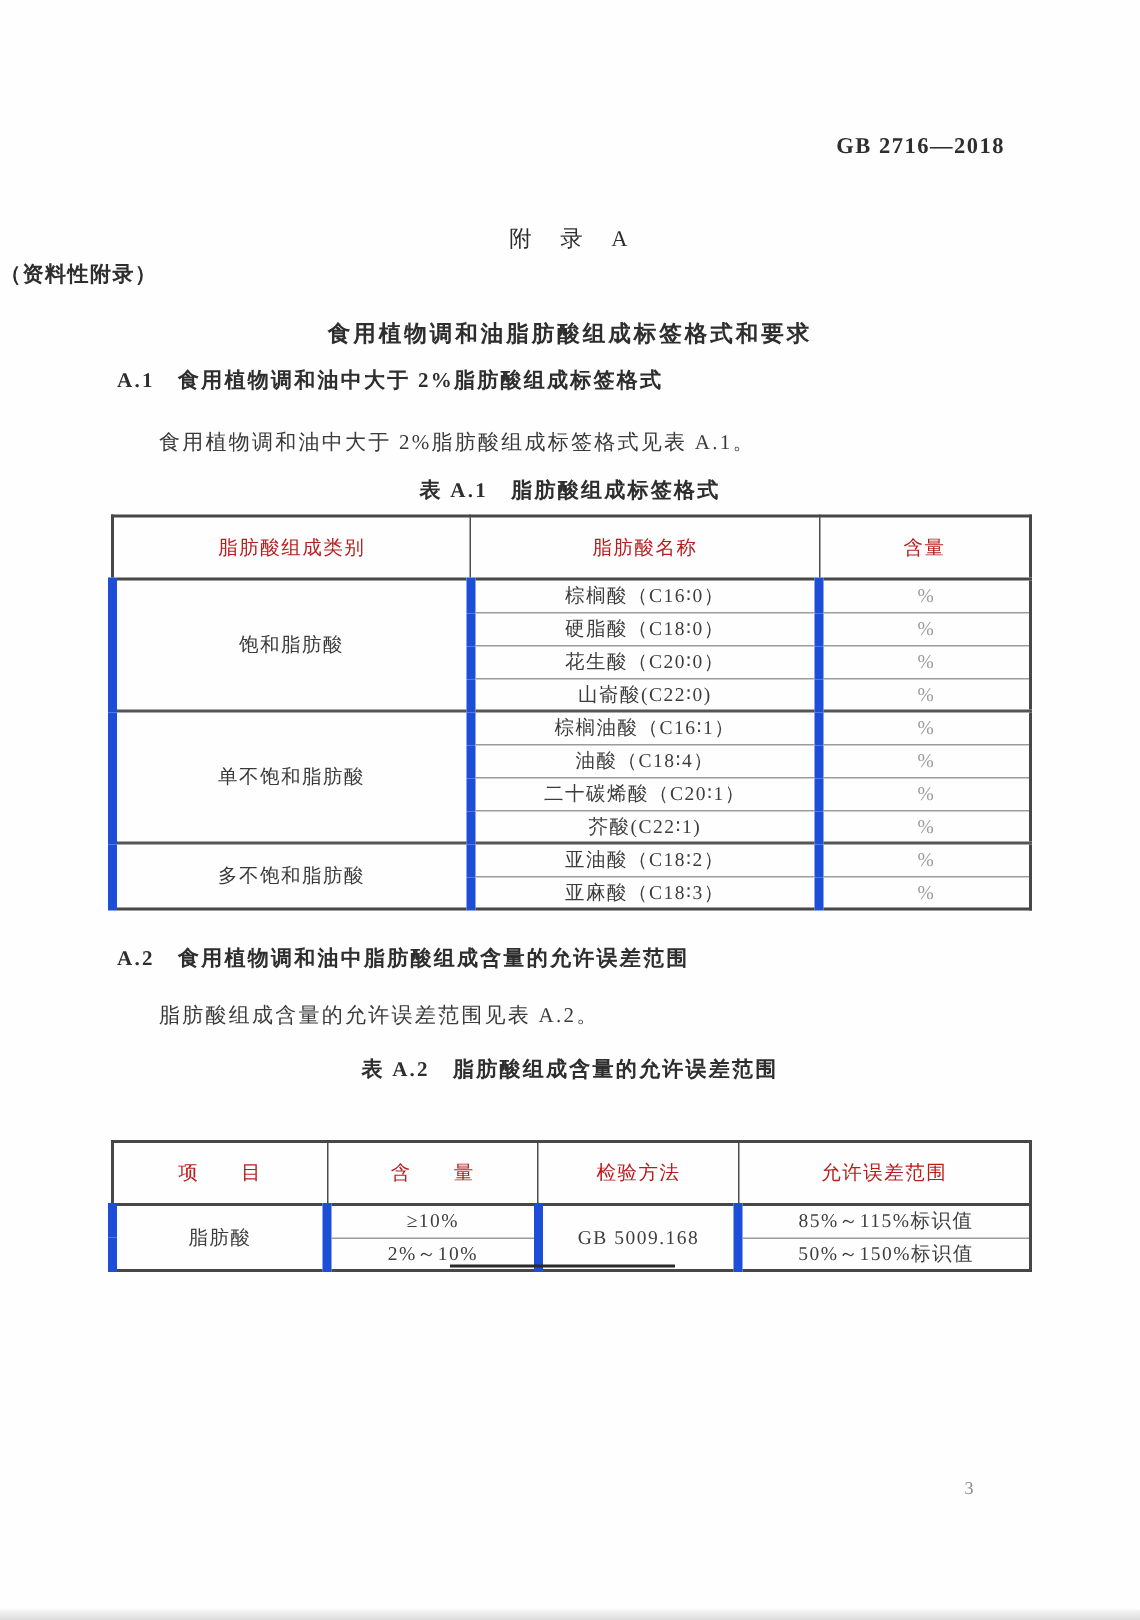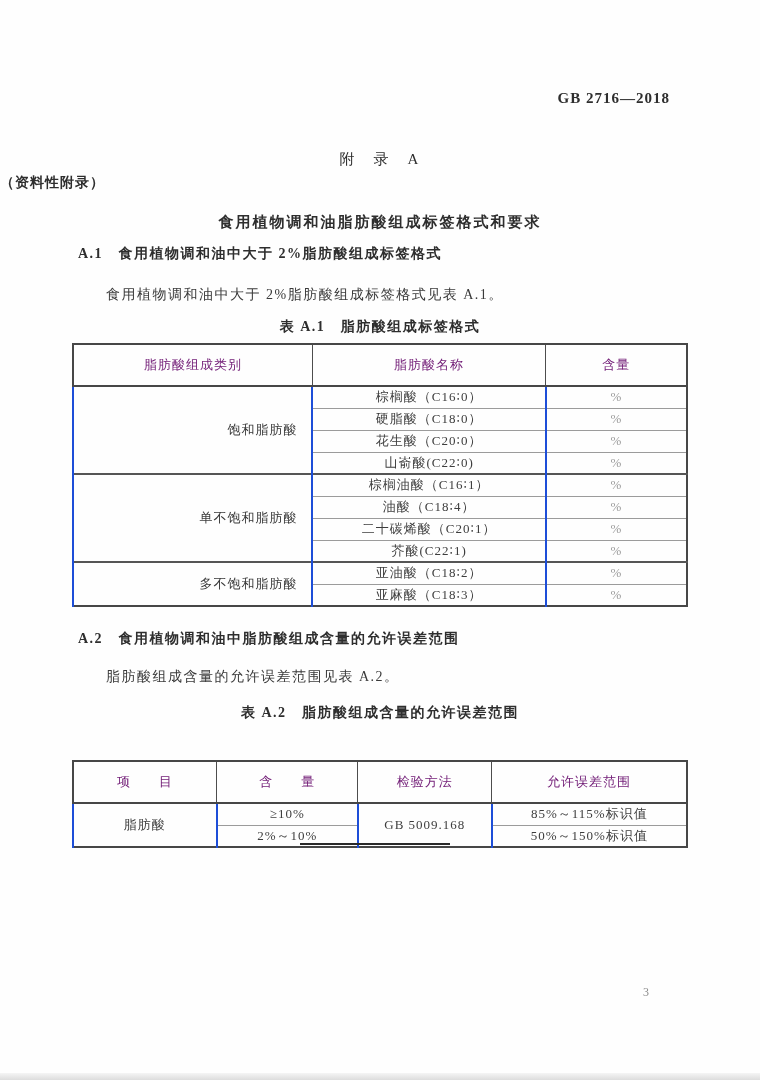--- a/index.html
+++ b/index.html
@@ -59,32 +59,32 @@
   .table-a2-wrap { top: 760px; border-radius: 21px; }
 
   table.doc-table {
     width: 100%; table-layout: fixed;
     border-collapse: collapse;
     border: 2px solid #474747;
     font-size: 13px; color: #3d3d3d; letter-spacing: 1px;
     text-align: center;
   }
   table.doc-table th {
-    font-weight: normal; color: #701a75;
+    font-weight: normal; color: #b91c1c;
     border-left: 1px solid #4d4d4d; border-right: 1px solid #4d4d4d;
     border-bottom: 2px solid #474747;
     height: 42px; padding: 2px;
   }
   table.doc-table td {
-    border-left: 2px solid #1d4ed8; border-right: 1px solid #4d4d4d;
+    border-left: 6px solid #1d4ed8; border-right: 1px solid #4d4d4d;
     border-top: 1px solid #9b9b9b;
     height: 22px; padding: 1px 14px; font-family: Liberation Serif, serif;
   }
   table.doc-table tr.grp-start td { border-top: 2px solid #555; }
-  td.cat-cell { color: #3a3a3a; text-align: right; }
+  td.cat-cell { color: #3a3a3a; }
   td.pct-cell { color: #9b9b9b; }
   .t2 th { height: 29px; }
   .t2 td { height: 20px; }
 
   .end-rule {
     position: absolute; top: 843px; left: 300px; width: 150px; height: 0;
     border-top: 2px solid #2a2a2a;
   }
   .page-number {
     position: absolute; top: 985px; left: 643px;

